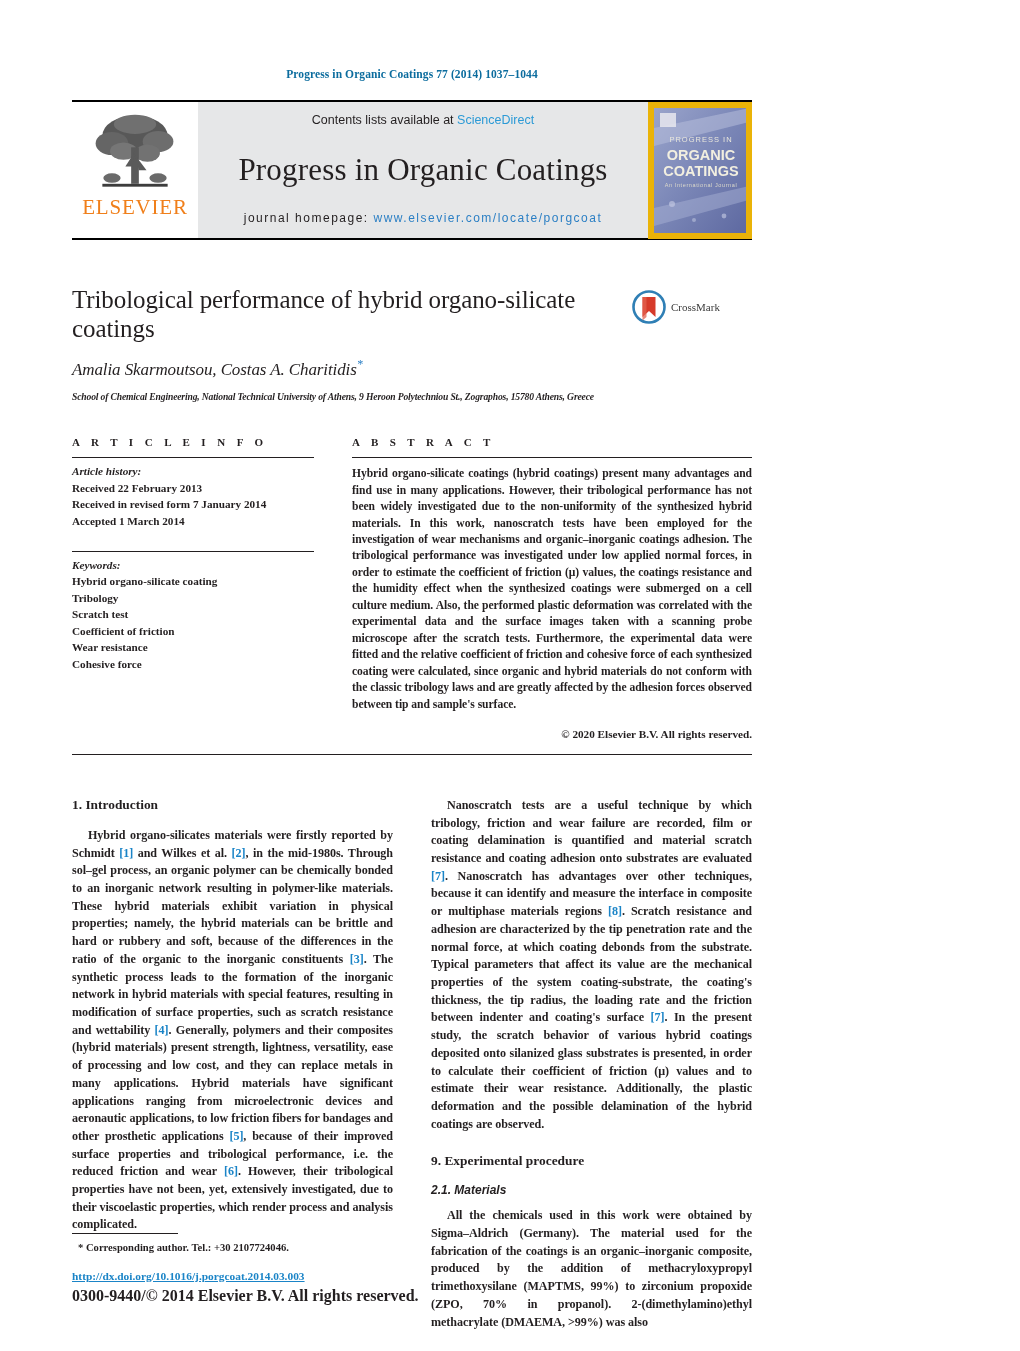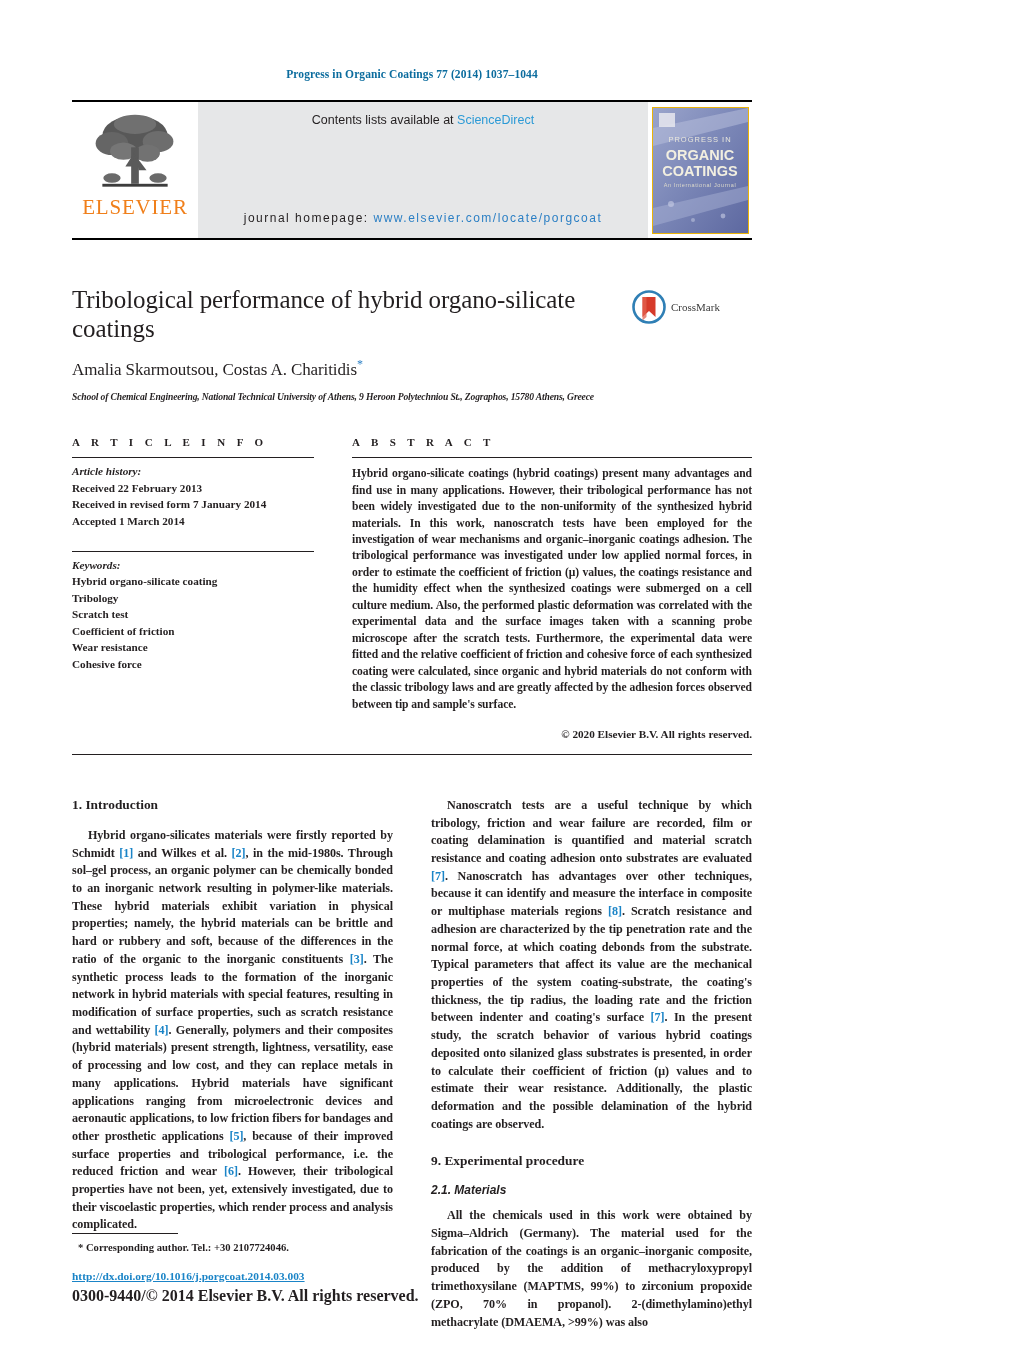--- a/index.html
+++ b/index.html
@@ -104,21 +104,21 @@
   .cover-block {
     width: 104px;
     flex: 0 0 104px;
     display: flex;
     align-items: center;
     justify-content: center;
   }
   .cover {
     width: 95px;
     height: 125px;
-    border: 1px solid #eab308;
+    border: 6px solid #eab308;
     position: relative;
     overflow: hidden;
     background: #3b82f6;
   }
 
   
   .title-row {
     display: flex;
     align-items: flex-start;
     margin-top: 46px;
@@ -132,20 +132,21 @@
     margin: 0;
     line-height: 1.15;
     letter-spacing: -0.1px;
   }
   .authors {
     font-family: "Liberation Serif", serif;
     font-size: 17px;
     margin: 13px 0 0 0;
     color: #231f20;
     letter-spacing: -0.1px;
+    font-style: italic;
   }
   .authors .star { color: #2b7fc4; font-size: 12px; vertical-align: super; }
   .affiliation {
     font-family: "Liberation Serif", serif;
     font-style: italic;
     font-weight: bold;
     font-size: 9.6px;
     margin: 12px 0 0 0;
     color: #231f20;
     letter-spacing: -0.15px;
@@ -321,20 +322,21 @@
           <rect x="16" y="80" width="68" height="3" fill="#3c3c3c"></rect>
           <ellipse cx="26" cy="74" rx="9" ry="5" fill="#6a6a6a"></ellipse>
           <ellipse cx="74" cy="74" rx="9" ry="5" fill="#6a6a6a"></ellipse>
         </g>
       </svg>
       <div class="elsevier-word">ELSEVIER</div>
     </div>
 
     <div class="journal-band">
       <div class="contents-line"><span>Contents lists available at </span><span class="sd">ScienceDirect</span></div>
+      <div class="journal-title">Progress in Organic Coatings</div>
       <div class="homepage-line"><span>journal homepage: </span><span class="url">www.elsevier.com/locate/porgcoat</span></div>
     </div>
 
     <div class="cover-block">
       <div class="cover">
         <svg viewBox="0 0 95 125" width="95" height="125">
           <defs>
             <linearGradient id="cg" x1="0" y1="0" x2="1" y2="1">
               <stop offset="0%" stop-color="#9aa4cb"></stop>
               <stop offset="45%" stop-color="#7c88b8"></stop>

